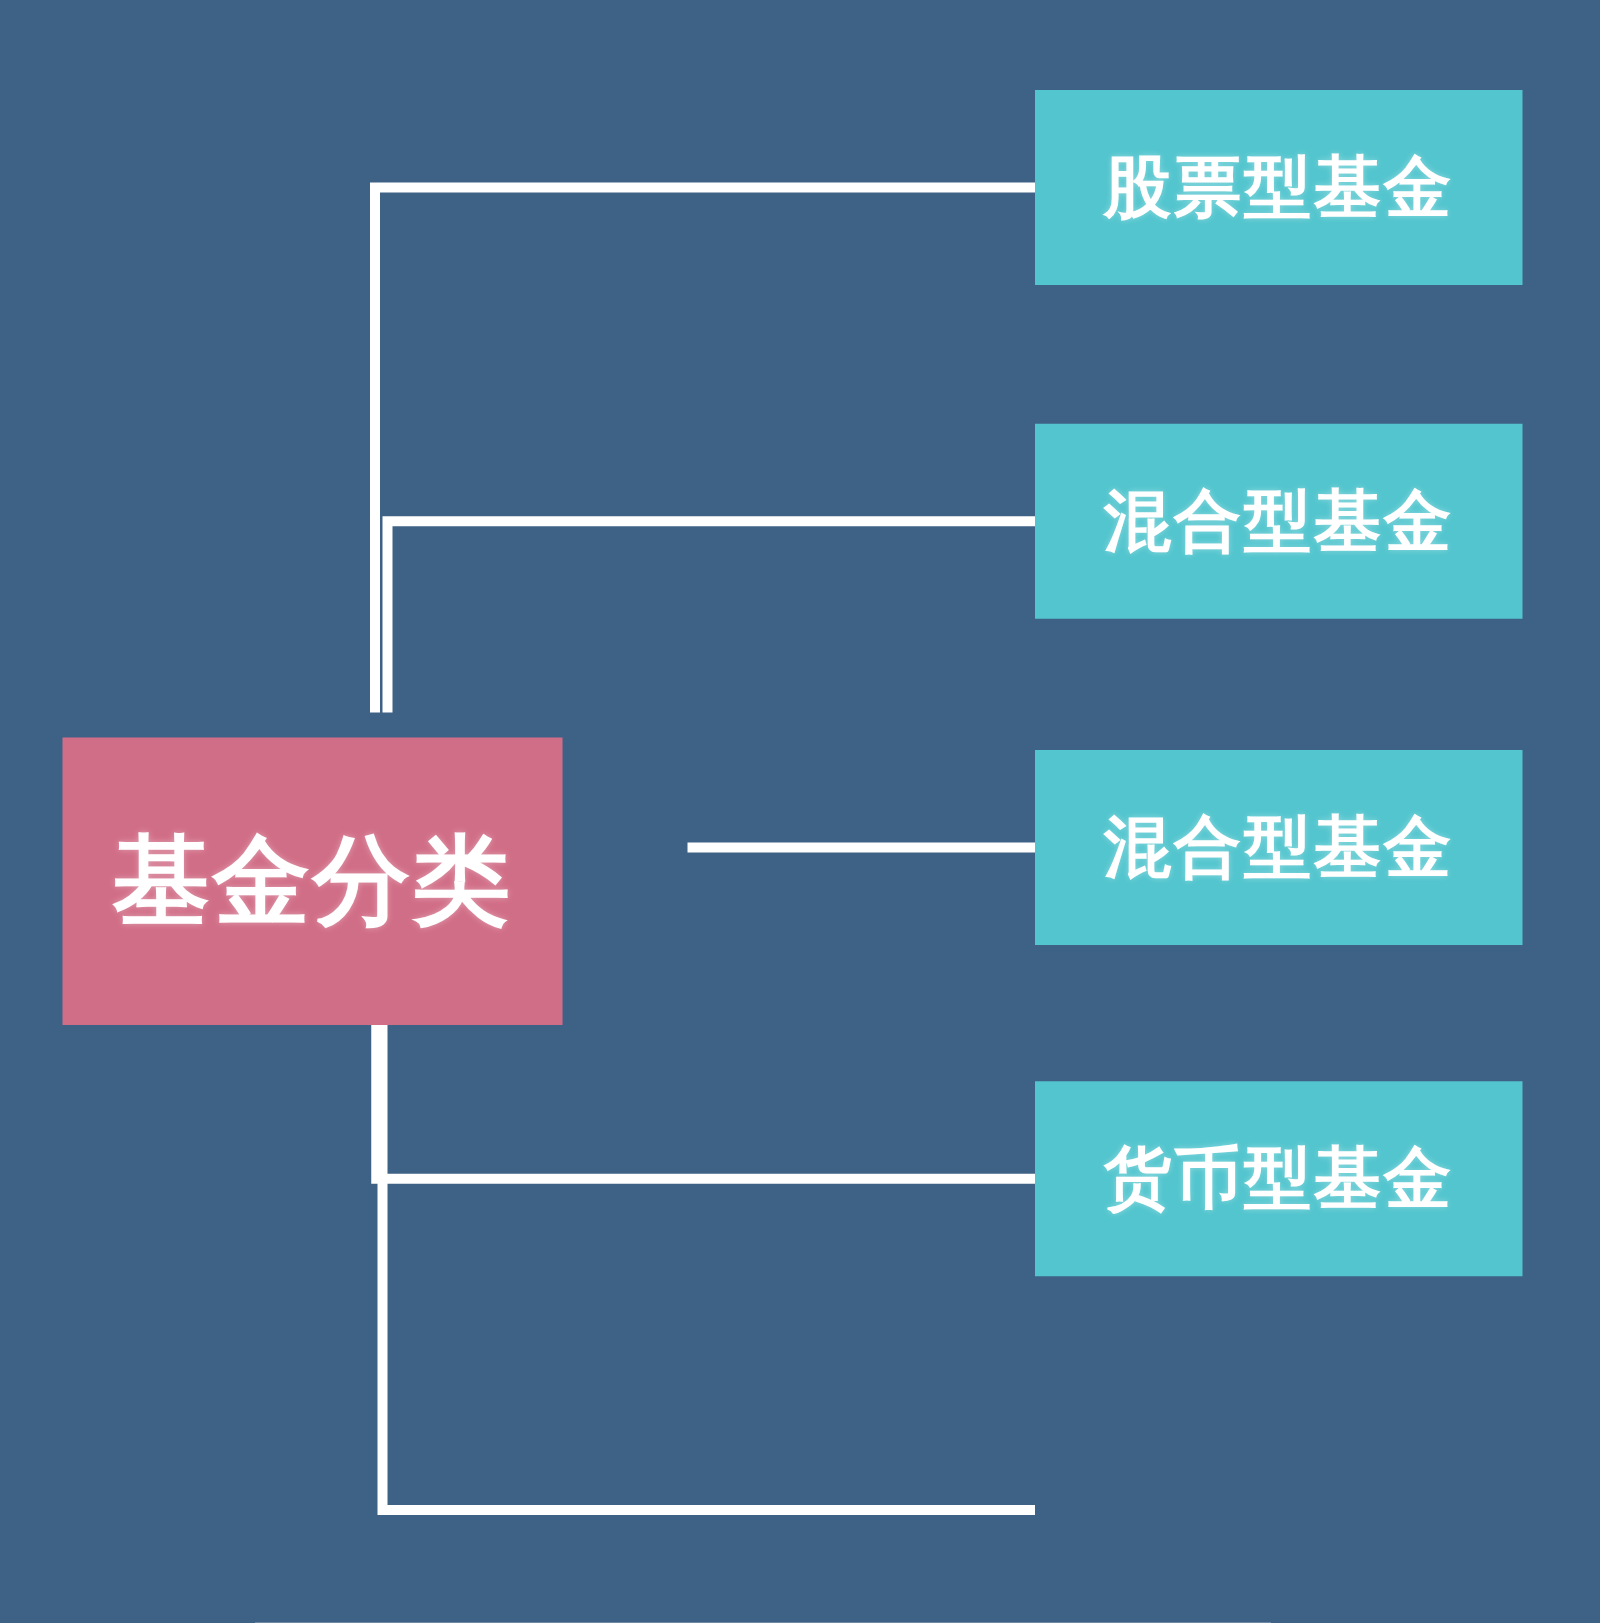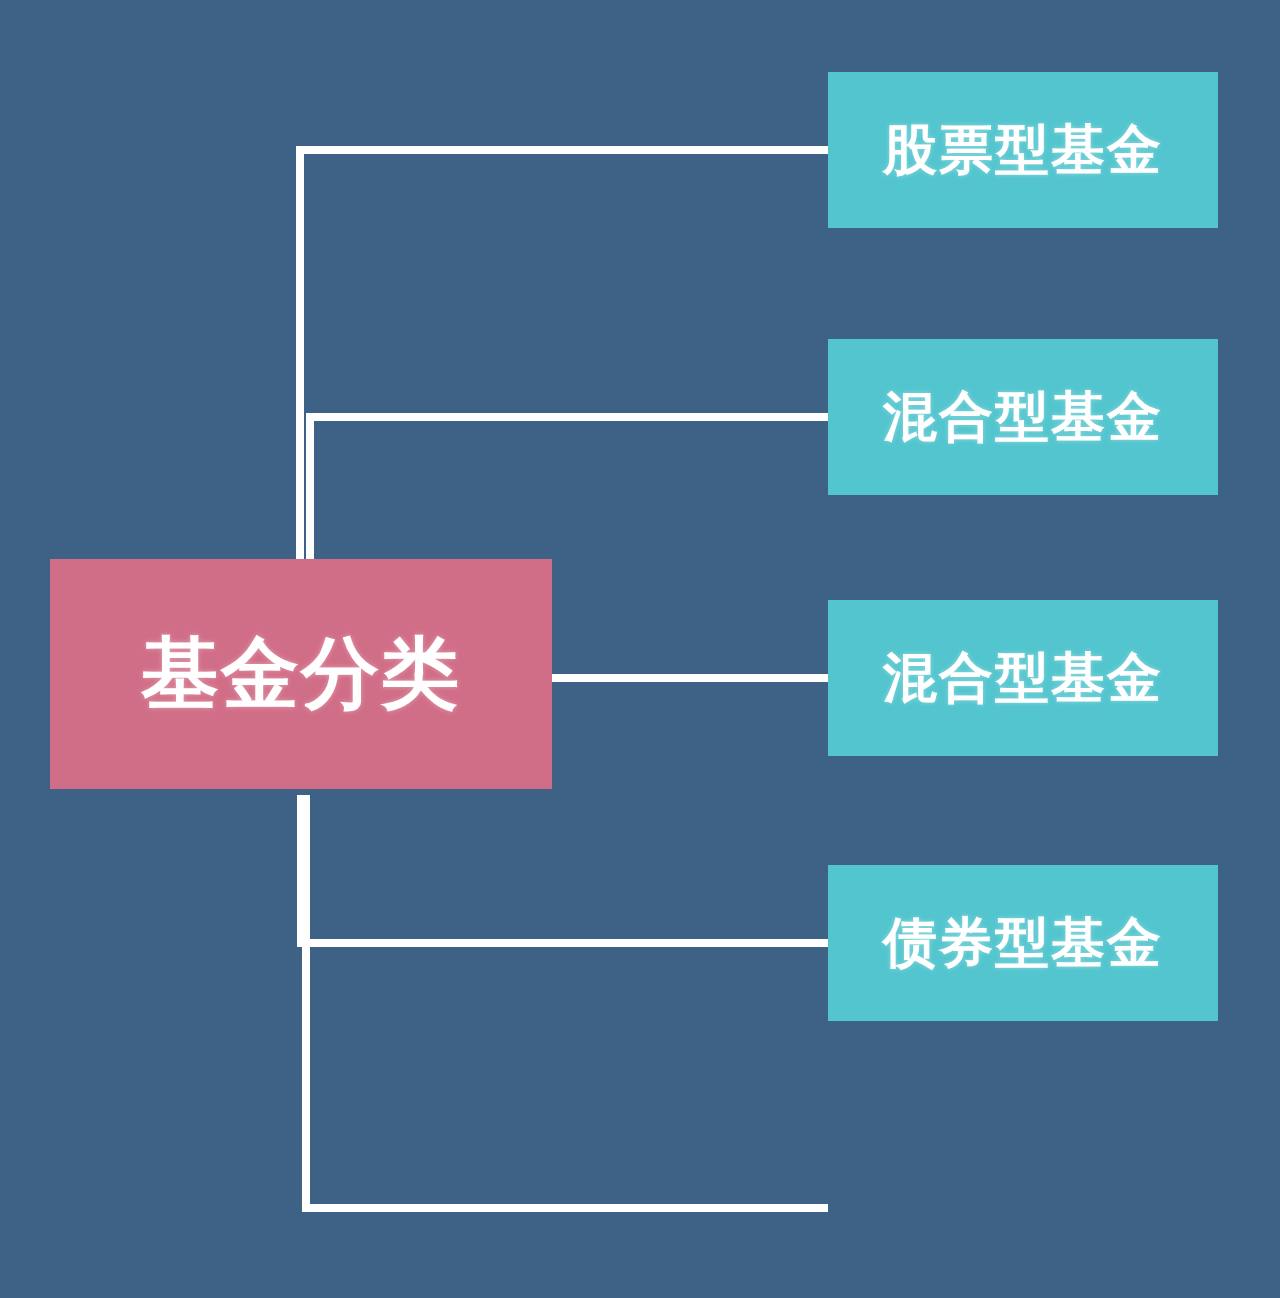--- a/index.html
+++ b/index.html
@@ -36,22 +36,22 @@
     align-items: center;
     justify-content: center;
     color: var(--text, #FFFFFF);
     font-weight: bold;
     text-align: right;
     letter-spacing: 2px;
     text-shadow: 0 0 5px rgba(255,255,255,0.35);
   }
   .node-root {
     left: 50px;
-    top: 559px;
-    width: 502px;
+    top: 590px;
+    width: 400px;
     height: 230px;
     background: var(--root-fill, #D16E87);
     font-size: 78px;
   }
   .node-child {
     left: 828px;
     width: 390px;
     height: 156px;
     background: var(--child-fill, #52C5CE);
     font-size: 54px;
@@ -85,17 +85,17 @@
 
   <div class="node node-child child-1">
     <span>混合型基金</span>
   </div>
 
   <div class="node node-child child-2">
     <span>混合型基金</span>
   </div>
 
   <div class="node node-child child-3">
-    <span>债券型基金</span>
+    <span>货币型基金</span>
   </div>
 
 
 </div>
 
 </body></html>

